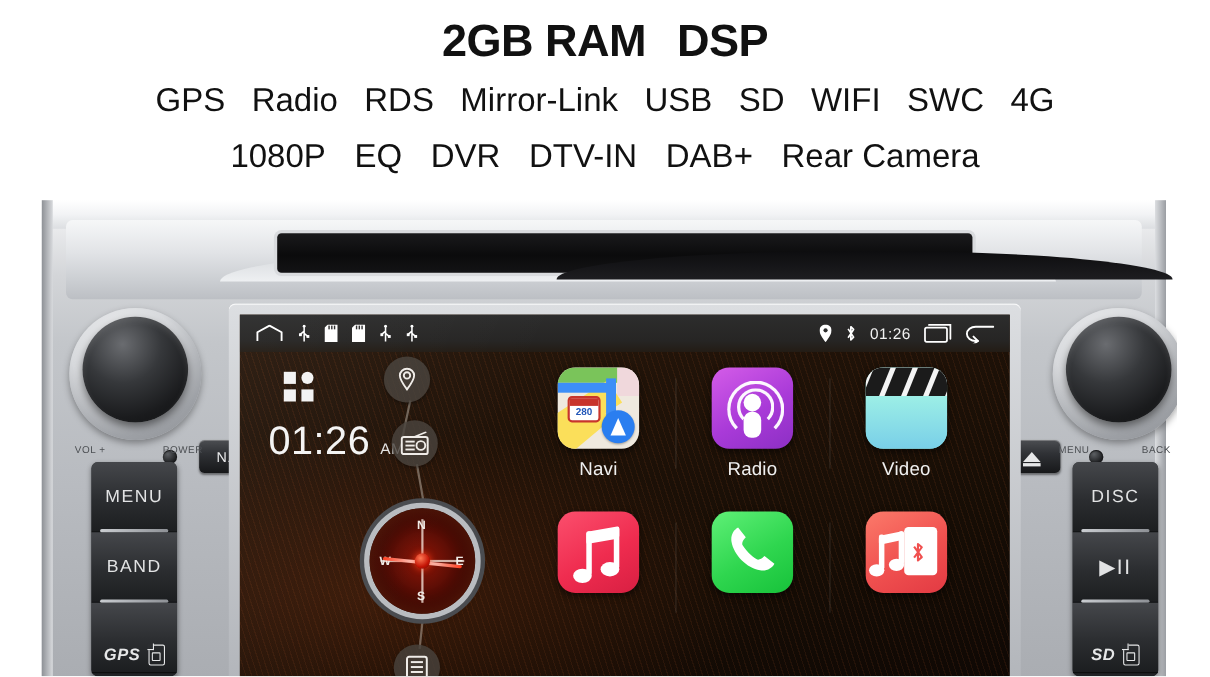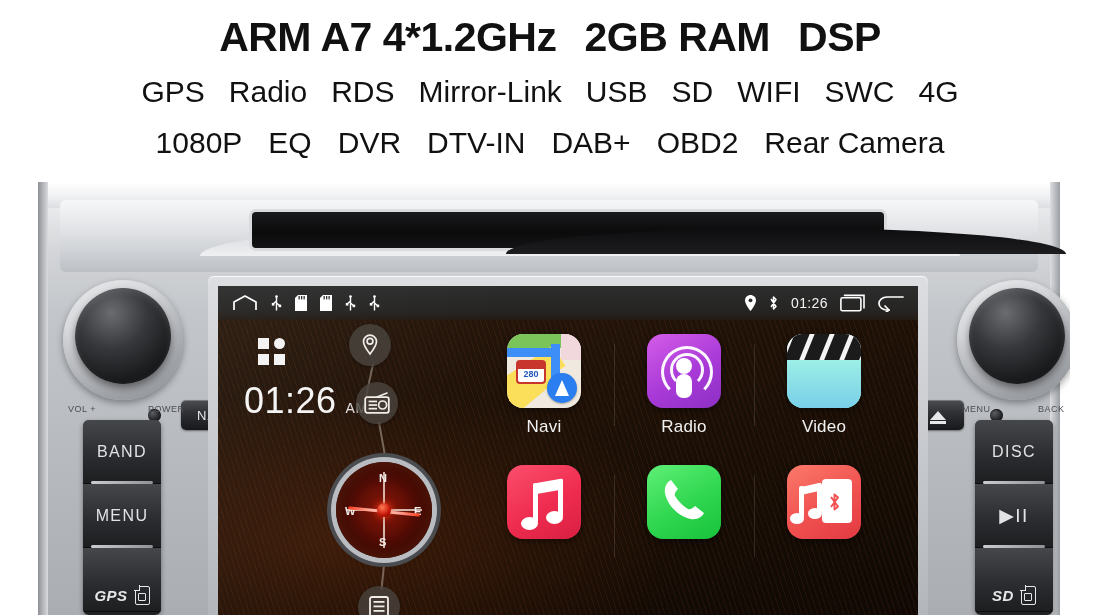--- a/index.html
+++ b/index.html
@@ -235,42 +235,40 @@
   .screen-glare{position:absolute;left:0;top:0;width:100%;height:100%;pointer-events:none;
     background:linear-gradient(118deg, rgba(255,255,255,.035) 0%, rgba(255,255,255,0) 34%);}
 </style>
 </head>
 <body>
 
 <div class="page">
 
   <div class="spec-header">
     <div class="spec-line spec-line-1">
-      <span class="chip">ARM A7 4*1.2GHz</span>
       <span class="chip">2GB RAM</span>
       <span class="chip">DSP</span>
     </div>
     <div class="spec-line spec-line-2">
       <span class="chip">GPS</span>
       <span class="chip">Radio</span>
       <span class="chip">RDS</span>
       <span class="chip">Mirror-Link</span>
       <span class="chip">USB</span>
       <span class="chip">SD</span>
       <span class="chip">WIFI</span>
       <span class="chip">SWC</span>
       <span class="chip">4G</span>
     </div>
     <div class="spec-line spec-line-3">
       <span class="chip">1080P</span>
       <span class="chip">EQ</span>
       <span class="chip">DVR</span>
       <span class="chip">DTV-IN</span>
       <span class="chip">DAB+</span>
-      <span class="chip">OBD2</span>
       <span class="chip">Rear Camera</span>
     </div>
   </div>
 
   <div class="unit">
     <div class="unit-body"></div>
     <div class="unit-top-shine"></div>
     <div class="unit-rim-left"></div>
     <div class="unit-rim-right"></div>
 
@@ -297,22 +295,22 @@
     <div class="knob-label" style="left:38px;top:232px;">VOL +</div>
     <div class="knob-label" style="left:118px;top:232px;">POWER</div>
 
     <div class="knob knob-r">
       <div class="knob-cap"></div>
     </div>
     <div class="knob-label" style="left:932px;top:232px;">MENU</div>
     <div class="knob-label" style="left:1008px;top:232px;">BACK</div>
 
     <div class="side-stack stack-l">
+      <div class="side-btn">MENU</div>
       <div class="side-btn">BAND</div>
-      <div class="side-btn">MENU</div>
       <div class="side-btn last">
         <span class="slot-label">
           <span>GPS</span>
           <span class="card-glyph"></span>
         </span>
       </div>
     </div>
 
     <div class="side-stack stack-r">
       <div class="side-btn">DISC</div>

